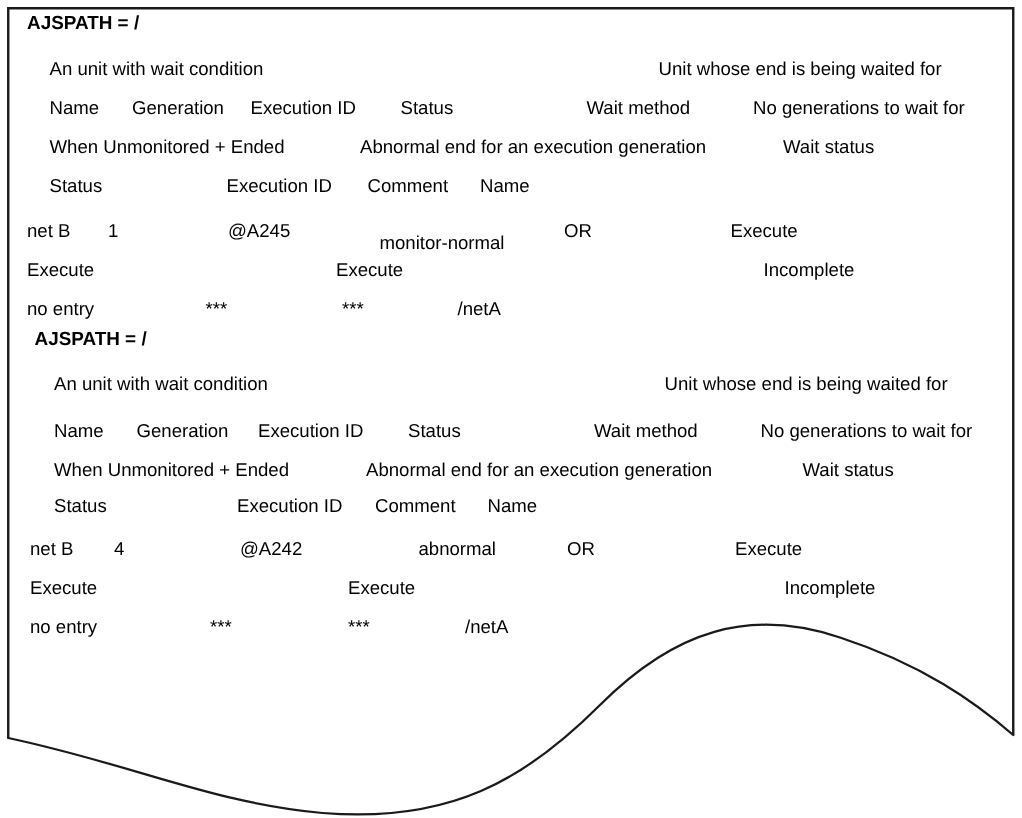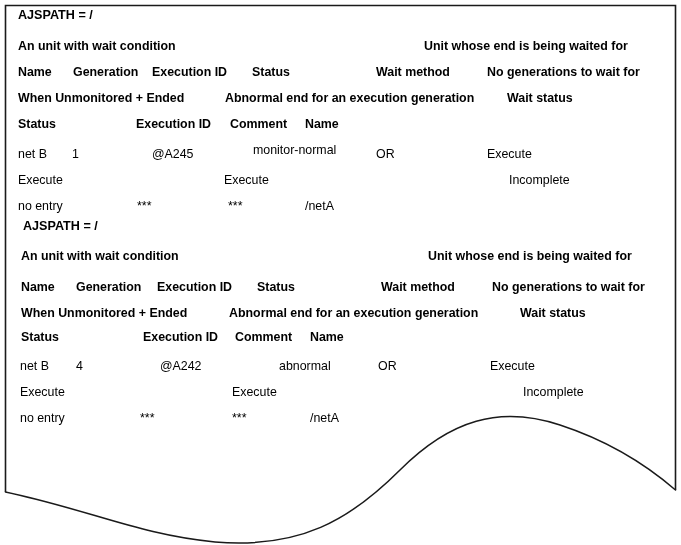--- a/index.html
+++ b/index.html
@@ -12,21 +12,21 @@
   }
   #panel{
     position:absolute;left:0;top:0;width:681px;height:545px;text-align:right;
   }
   
   #panel-outline{position:absolute;left:0;top:0;width:681px;height:545px;}
   #content{
     position:absolute;left:0;top:0;width:681px;height:545px;
   }
   .cell{position:absolute;white-space:nowrap;line-height:1;}
-  .reg{font-weight:700;font-size:12.4px;letter-spacing:0px;}
+  .reg{font-weight:400;font-size:12.4px;letter-spacing:0px;margin-left:15px;}
   .bold{font-weight:400;font-size:12.4px;letter-spacing:0px;}
   .path{font-weight:700;font-size:12.6px;}
 </style>
 </head>
 <body>
 
 <div id="panel">
 
   <svg id="panel-outline" viewBox="0 0 681 545" width="681" height="545" aria-hidden="true">
     <path d="M 5.5 492 L 5.5 5.5 L 675.5 5.5 L 675.5 490
@@ -66,21 +66,21 @@
       <div class="cell reg" style="left:507px;top:92px;">Wait status</div>
 
       <div class="cell reg" style="left:18px;top:118px;">Status</div>
       <div class="cell reg" style="left:136px;top:118px;">Execution ID</div>
       <div class="cell reg" style="left:230px;top:118px;">Comment</div>
       <div class="cell reg" style="left:305px;top:118px;">Name</div>
 
       <div class="cell bold" style="left:18px;top:148px;">net B</div>
       <div class="cell bold" style="left:72px;top:148px;">1</div>
       <div class="cell bold" style="left:152px;top:148px;">@A245</div>
-      <div class="cell bold" style="left:253px;top:144px;">monitor-normal</div>
+      <div class="cell bold" style="left:253px;top:156px;">monitor-normal</div>
       <div class="cell bold" style="left:376px;top:148px;">OR</div>
       <div class="cell bold" style="left:487px;top:148px;">Execute</div>
 
       <div class="cell bold" style="left:18px;top:174px;">Execute</div>
       <div class="cell bold" style="left:224px;top:174px;">Execute</div>
       <div class="cell bold" style="left:509px;top:174px;">Incomplete</div>
 
       <div class="cell bold" style="left:18px;top:200px;">no entry</div>
       <div class="cell bold" style="left:137px;top:200px;">***</div>
       <div class="cell bold" style="left:228px;top:200px;">***</div>

